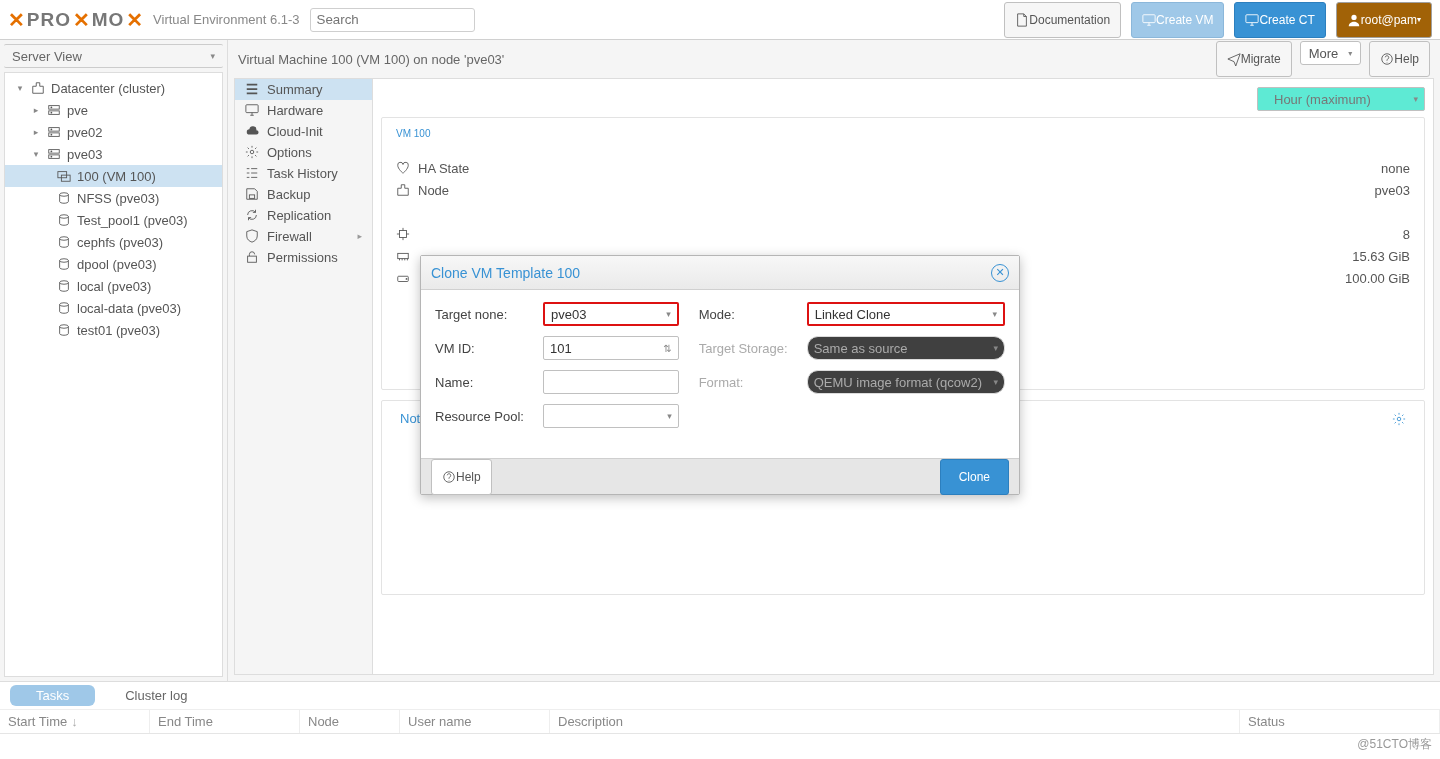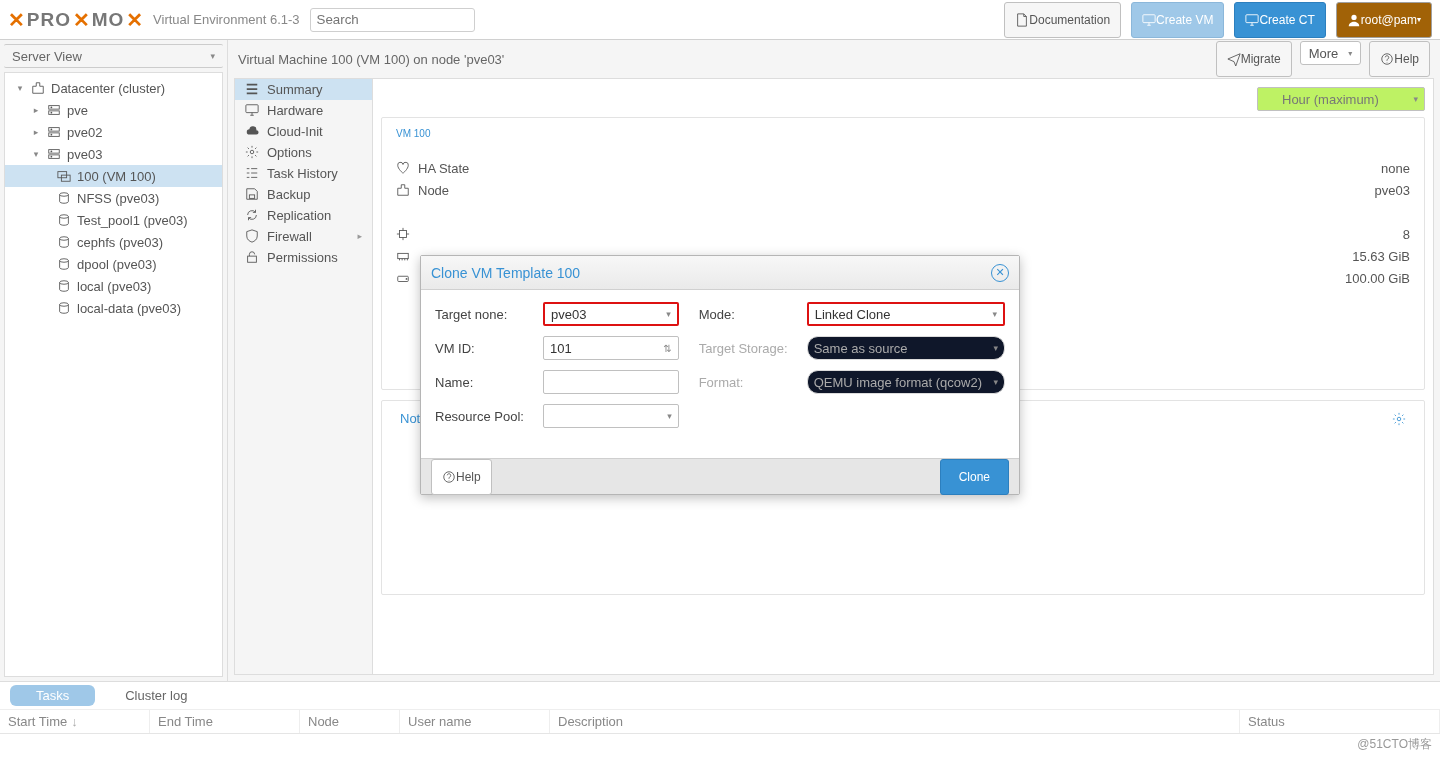--- a/index.html
+++ b/index.html
@@ -42,21 +42,21 @@
   .dropbtn::after{content:"▾"; font-size:8px; color:#888; margin-left:4px;}
 
   .content-body { flex:1; display:flex; margin:0 6px 6px 6px; }
   .subnav { width:138px; background:#f5f5f5; border:1px solid #ddd; border-right:none;}
   .subnav .item { height:21px; display:flex; align-items:center; gap:8px; padding:0 10px; color:#555; cursor:pointer; border-bottom:1px solid transparent;}
   .subnav .item.sel { background:#cde2f2; }
   .subnav .item .chev{margin-left:auto; font-size:9px; color:#999;}
 
   .panel-area { flex:1; border:1px solid #ddd; background:#fff; padding:8px; overflow:hidden; position:relative;}
   .time-row{display:flex; justify-content:flex-end; margin-bottom:6px;}
-  .combo { height:24px; width:168px; border:1px solid #c0c0c0; border-radius:2px; padding:0 22px 0 24px; display:flex; align-items:center; position:relative; color:#777; background:#bef264;}
+  .combo { height:24px; width:168px; border:1px solid #c0c0c0; border-radius:2px; padding:0 22px 0 16px; display:flex; align-items:center; position:relative; color:#777; background:#5eead4;}
   .combo::after{content:"▾"; position:absolute; right:6px; font-size:9px; color:#888;}
 
   .panel { border:1px solid #e3e3e3; border-radius:2px; padding:10px 14px; margin-bottom:10px;}
   .panel h3 { margin:0 0 18px 0; font-weight:400; color:#3892d4; font-size:10px;}
   .kv { display:flex; align-items:center; height:22px; color:#555;}
   .kv .k { display:flex; align-items:center; gap:8px;}
   .kv .v { margin-left:auto; color:#555;}
   .notes-hdr{display:flex; align-items:center; color:#3892d4; padding:0 4px;}
   .notes-hdr .gear{margin-left:auto; color:#3892d4;}
 
@@ -65,21 +65,21 @@
   .modal-hdr { height:34px; background:linear-gradient(#f7f7f7,#eaeaea); border-bottom:1px solid #d0d0d0; display:flex; align-items:center; padding:0 10px; color:#3892d4; font-size:14px;}
   .modal-hdr .close{margin-left:auto; width:18px;height:18px;border:1px solid #3892d4;border-radius:50%;display:flex;align-items:center;justify-content:center;color:#3892d4;font-size:11px;cursor:pointer;}
   .modal-body { padding:12px 14px 30px 14px; display:flex; gap:20px; }
   .col { flex:1; display:flex; flex-direction:column; gap:10px;}
   .frow { display:flex; align-items:center; }
   .frow label { width:108px; color:#444; font-size:13px;}
   .frow .field { flex:1; height:24px; border:1px solid #c0c0c0; border-radius:2px; padding:0 22px 0 6px; background:#fff; position:relative; display:flex; align-items:center; color:#333;}
   .frow .field.drop::after{content:"▾"; position:absolute; right:6px; font-size:9px; color:#888;}
   .frow .field.num::after{content:"⇅"; position:absolute; right:6px; font-size:10px; color:#888;}
   .frow .field.hl { border:2px solid #d11; }
-  .frow.dis label{color:#aaa;} .frow.dis .field{color:#aaa;border-color:#dcdcdc;background:#0f172a;border-radius:11px;}
+  .frow.dis label{color:#aaa;} .frow.dis .field{color:#aaa;border-color:#dcdcdc;background:#404040;border-radius:11px;}
   .modal-ftr { height:36px; background:#e6e6e6; border-top:1px solid #cfcfcf; display:flex; align-items:center; padding:0 10px;}
   .modal-ftr .help{background:#fff;}
   .modal-ftr .clone{margin-left:auto; background:#3892d4; border-color:#2c7fbe; color:#fff; padding:0 18px;}
 
   
   .bottom { height:78px; border-top:1px solid #ddd; background:#fff; }
   .btabs { height:28px; display:flex; align-items:center; padding:4px 10px; border-bottom:1px solid #eee; gap:4px;}
   .btab { padding:3px 26px; border-radius:6px; color:#666; cursor:pointer;}
   .btab.sel{background:#9fc8e8;color:#fff;}
   .bhead { display:flex; height:24px; border-bottom:1px solid #e5e5e5; color:#888;}
@@ -322,20 +322,29 @@
             <span class="label">local (pve03)</span>
           </div>
         <div class="node">
             <span class="ind" style="width:46px"></span>
             <span class="icon ico-db">
               <svg>
                 <use href="#i-db"></use>
               </svg>
             </span>
             <span class="label">local-data (pve03)</span>
+          </div>
+        <div class="node">
+            <span class="ind" style="width:46px"></span>
+            <span class="icon ico-db">
+              <svg>
+                <use href="#i-db"></use>
+              </svg>
+            </span>
+            <span class="label">test01 (pve03)</span>
           </div>
       </div>
     </div>
   </div>
 
   <div class="content">
     <div class="content-hdr">
       <span>Virtual Machine 100 (VM 100) on node 'pve03'</span>
       <div class="right">
         <button class="btn">

